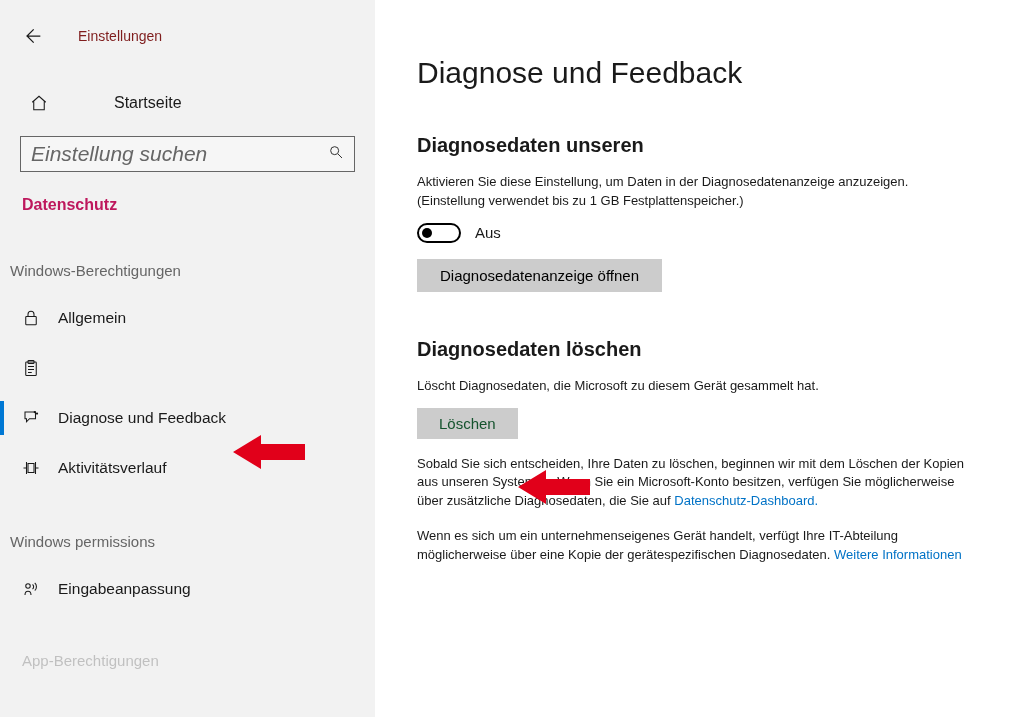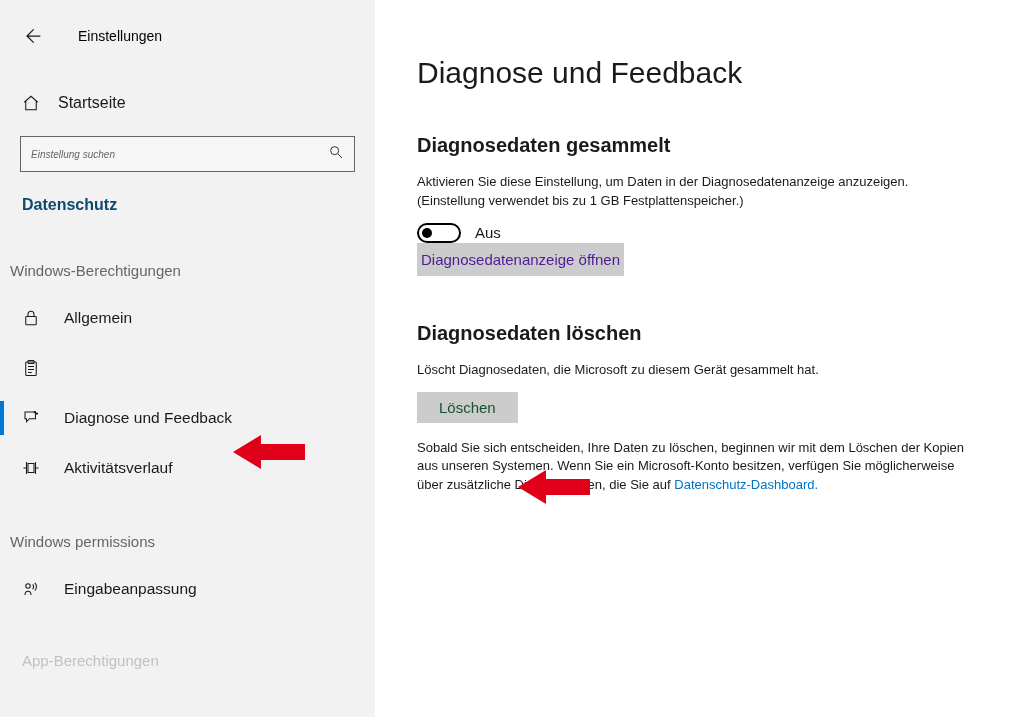--- a/index.html
+++ b/index.html
@@ -20,61 +20,61 @@
     position: relative;
     flex-shrink: 0;
   }
   .back-row {
     display: flex;
     align-items: center;
     padding: 0 22px;
     height: 32px;
   }
   .back-arrow { width: 20px; height: 20px; stroke: #1a1a1a; stroke-width: 1.5; fill: none; }
-  .app-title { margin-left: 30px; font-size: 14px; color: #000000; }
+  .app-title { margin-left: 30px; font-size: 14px; color: #7f1d1d; }
   .home-row {
     display: flex; align-items: center;
-    padding: 0 22px;
+    padding: 0 30px;
     margin-top: 42px;
     cursor: pointer;
+    gap: 48px;
   }
   .icon-cell { width: 26px; display: flex; align-items: center; justify-content: flex-start; }
   .nav-icon { width: 18px; height: 18px; stroke: #1a1a1a; stroke-width: 1.4; fill: none; }
   .home-label { margin-left: 10px; font-size: 16px; color: #1a1a1a; }
   .search-wrap { padding: 0 20px; margin-top: 24px; }
   .search-box {
     border: 1px solid #666;
     background: #fff0;
     height: 36px;
     display: flex; align-items: center;
     padding: 0 10px;
     background: #f6f6f6;
   }
   .search-box input {
     flex: 1; border: none; background: transparent;
-    font-size: 10px; color: #333; outline: none;
+    font-size: 21px; color: #333; outline: none;
     font-style: italic;
   }
   .search-box input::placeholder { color: #666; font-style: italic; }
   .search-icon { width: 16px; height: 16px; stroke: #333; stroke-width: 1.5; fill: none; }
   .category-label {
     padding: 0 22px; margin-top: 24px;
-    font-size: 16px; font-weight: 600; color: #0c4a6e;
+    font-size: 16px; font-weight: 600; color: #be185d;
   }
   .section-header {
     padding: 0 10px; margin-top: 48px;
     font-size: 15px; color: #666;
   }
   .nav-list { margin-top: 14px; }
   .nav-item {
     display: flex; align-items: center;
     height: 50px; padding: 0 22px;
     cursor: pointer;
     position: relative;
-    gap: 6px;
   }
   .nav-item.active::before {
     content: ""; position: absolute; left: 0; top: 8px; bottom: 8px;
     width: 4px; background: #0078d4;
   }
   .nav-item-label { margin-left: 10px; font-size: 15.5px; color: #1a1a1a; }
   .section-header.second { margin-top: 40px; }
   .cutoff {
     padding: 0 22px; margin-top: 38px;
     font-size: 15px; color: #666;
@@ -95,23 +95,23 @@
     width: 44px; height: 20px; border: 2px solid #000; border-radius: 12px;
     position: relative; background: transparent;
   }
   .toggle-knob {
     width: 10px; height: 10px; border-radius: 50%; background: #000;
     position: absolute; left: 3px; top: 3px;
   }
   .toggle-label { margin-left: 14px; font-size: 15px; color: #1a1a1a; }
   .ghost-button {
     display: inline-block;
-    background: #ccc; color: #4c1d95;
-    padding: 8px 4px; font-size: 15px;
-    margin-top: 0;
+    background: #ccc; color: #000000;
+    padding: 8px 23px; font-size: 15px;
+    margin-top: 16px;
   }
   .solid-button {
     display: inline-block;
     background: #ccc; color: #14532d;
     padding: 7px 22px; font-size: 15px;
     margin-top: 12px; cursor: pointer;
   }
   .link { color: #0072c6; text-decoration: none; cursor: pointer; }
 
   
@@ -217,35 +217,38 @@
         <span class="nav-item-label">Eingabeanpassung</span>
       </div>
     </div>
 
     <div class="cutoff" style="opacity:.35; overflow:hidden; height:18px;">App-Berechtigungen</div>
   </div>
 
   <div class="main">
     <div class="page-title">Diagnose und Feedback</div>
 
-    <div class="sub-heading first">Diagnosedaten gesammelt</div>
+    <div class="sub-heading first">Diagnosedaten unseren</div>
     <div class="body-text">Aktivieren Sie diese Einstellung, um Daten in der Diagnosedatenanzeige anzuzeigen. (Einstellung verwendet bis zu 1 GB Festplattenspeicher.)</div>
     <div class="toggle-row">
       <div class="toggle">
           <div class="toggle-knob"></div>
         </div>
       <span class="toggle-label">Aus</span>
     </div>
     <div class="ghost-button">Diagnosedatenanzeige öffnen</div>
 
     <div class="sub-heading">Diagnosedaten löschen</div>
     <div class="body-text">Löscht Diagnosedaten, die Microsoft zu diesem Gerät gesammelt hat.</div>
     <div class="solid-button">Löschen</div>
     <div class="body-text">
       <span>Sobald Sie sich entscheiden, Ihre Daten zu löschen, beginnen wir mit dem Löschen der Kopien aus unseren Systemen. Wenn Sie ein Microsoft-Konto besitzen, verfügen Sie möglicherweise über zusätzliche Diagnosedaten, die Sie auf </span><a class="link">Datenschutz-Dashboard.</a>
+    </div>
+    <div class="body-text">
+      <span>Wenn es sich um ein unternehmenseigenes Gerät handelt, verfügt Ihre IT-Abteilung möglicherweise über eine Kopie der gerätespezifischen Diagnosedaten. </span><a class="link">Weitere Informationen</a>
     </div>
   </div>
 </div>
 
 <div class="arrow" style="left:233px; top:432px;">
   <svg viewBox="0 0 72 40">
       <polygon class="arrow-fill" points="0,20 28,3 28,12 72,12 72,28 28,28 28,37"></polygon>
     </svg>
 </div>
 <div class="arrow" style="left:518px; top:467px;">

